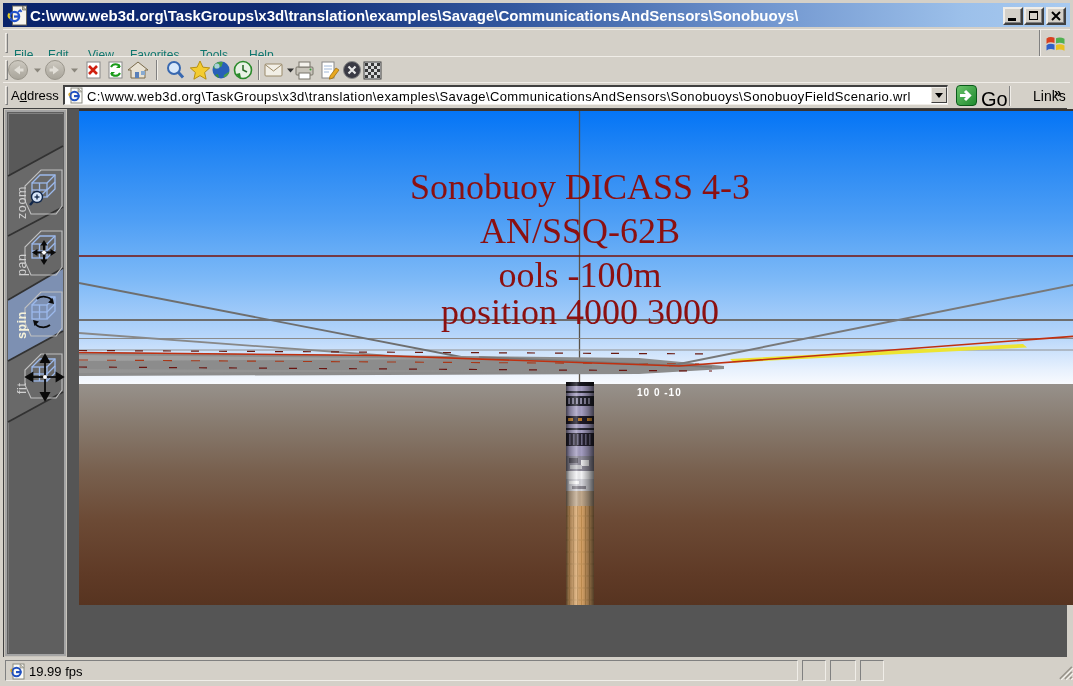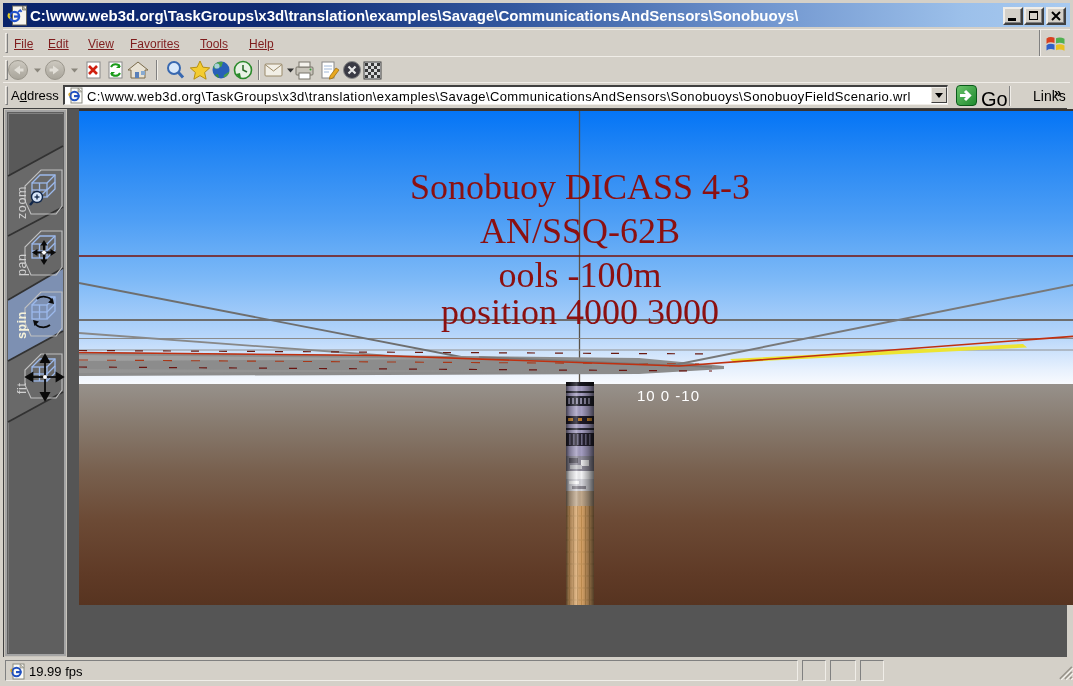--- a/index.html
+++ b/index.html
@@ -15,21 +15,21 @@
 .winbtn { top:4px; width:20px; height:18px; background:#d4d0c8;
   border-top:2px solid #f0ede8; border-left:2px solid #f0ede8;
   border-right:2px solid #404040; border-bottom:2px solid #404040;
   box-shadow:inset -1px -1px 0 #808080; }
 
 
 #menubar { left:3px; top:29px; width:1067px; height:27px; background:#d4d0c8;
   border-top:1px solid #f0ede8; }
 .grip { width:3px; border-left:1px solid #f0ede8; border-top:1px solid #f0ede8;
   border-right:1px solid #808080; border-bottom:1px solid #808080; }
-.menuitem { top:7px; font-size:12px; color:#7f1d1d;text-decoration:underline; }
+.menuitem { top:18px; font-size:12px; color:#0f766e; }
 .menuitem u { text-decoration:underline; }
 #winlogo-block { right:0px; top:0px; width:31px; height:27px; border-left:1px solid #808080;
   box-shadow:inset 1px 0 0 #f0ede8; }
 
 
 #toolbar { left:3px; top:56px; width:1067px; height:26px; background:#d4d0c8;
   border-top:1px solid #f0ede8; }
 .tsep { top:3px; width:2px; height:20px; border-left:1px solid #808080; border-right:1px solid #f0ede8; }
 
 
@@ -425,21 +425,21 @@
             <line x1="0" y1="218" x2="28" y2="218"></line>
             <line x1="0" y1="230" x2="28" y2="230"></line>
             <line x1="0" y1="242" x2="28" y2="242"></line>
             <line x1="0" y1="254" x2="28" y2="254"></line>
         </g>
         <rect x="0" y="259" width="28" height="5" fill="#a87840"></rect>
         <rect x="0" y="264" width="28" height="5" fill="#241a12"></rect>
         <rect x="0" y="0" width="28" height="269" fill="url(#shade)"></rect>
       </svg>
     </div>
-    <div class="abs" style="left:558px;top:278px;color:#fff;font-weight:normal;font-size:15px;letter-spacing:1px">10 0 -10</div>
+    <div class="abs" style="left:558px;top:278px;color:#fff;font-weight:bold;font-size:10px;letter-spacing:1px">10 0 -10</div>
     <div class="abs" id="botline"></div>
   </div>
 </div>
 
 <div class="abs" id="statusbar">
   <div class="abs pane" style="left:2px;width:793px">
     <svg class="abs" style="left:4px;top:2px" width="16" height="17" viewBox="0 0 16 17">
       <rect x="3" y="1" width="11" height="15" fill="#fcfcf8" stroke="#8a8a80"></rect>
       <path d="M10 1 l4 4 h-4 z" fill="#c8c4b8" stroke="#8a8a80" stroke-width="0.6"></path>
       <circle cx="6.5" cy="9" r="4.2" fill="none" stroke="#2050c0" stroke-width="2"></circle>

